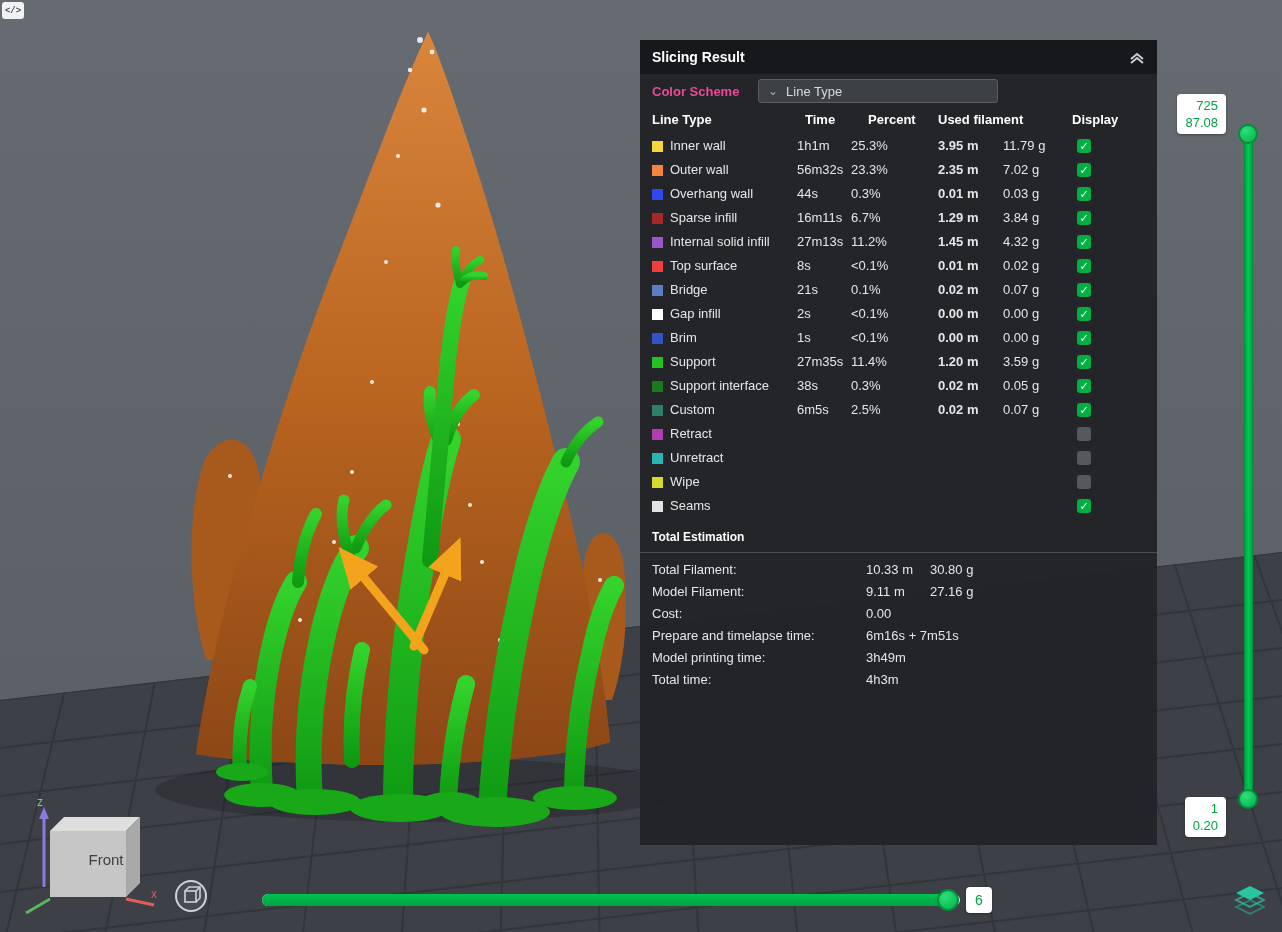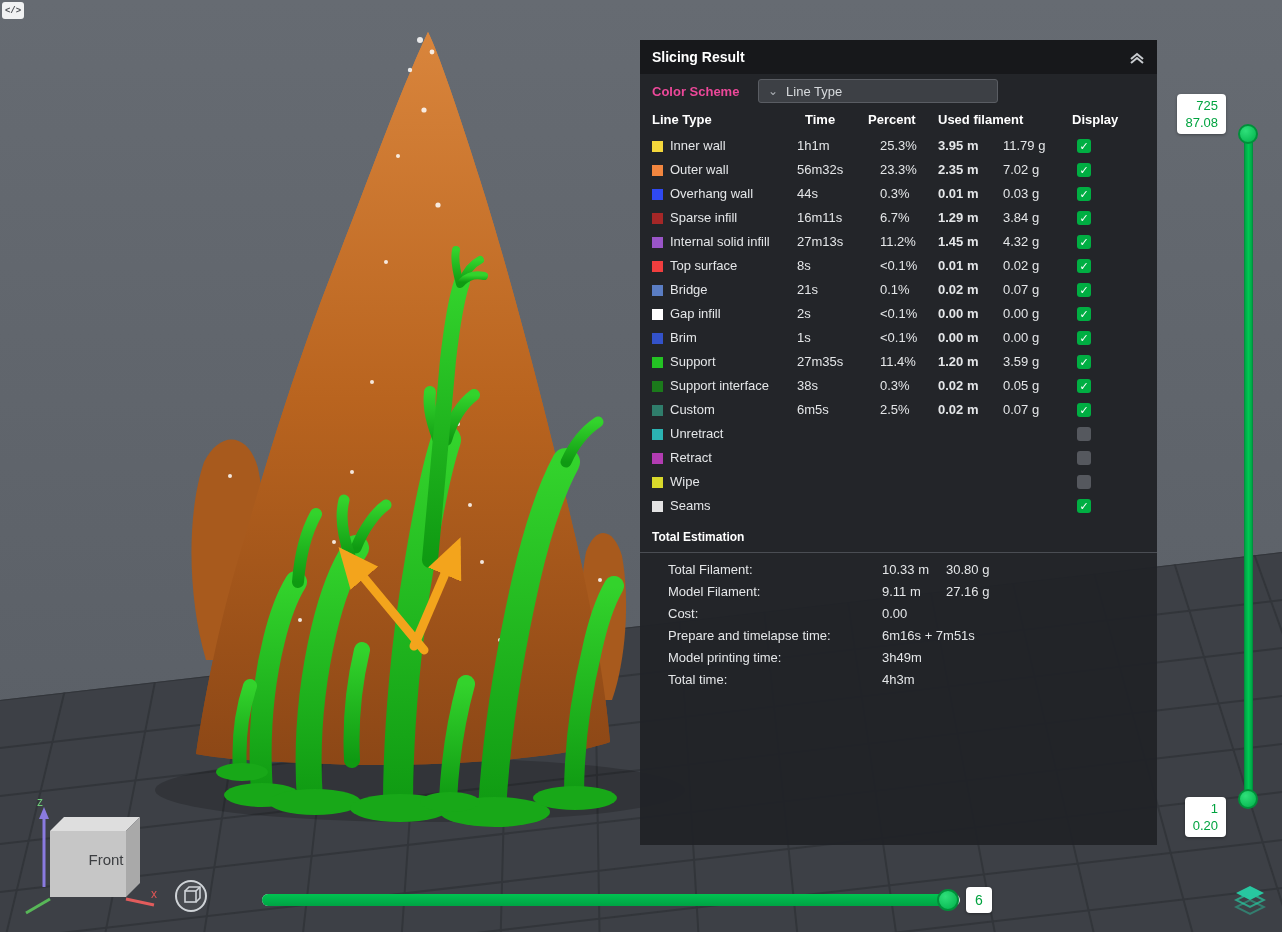--- a/index.html
+++ b/index.html
@@ -26,28 +26,28 @@
   .cs-select{position:absolute;left:118px;top:3px;width:240px;height:24px;background:#3d4045;
              border:1px solid #5a5d63;border-radius:3px;display:flex;align-items:center;
              padding:0 9px;box-sizing:border-box;color:#d7dadd;gap:8px;}
   .cs-caret{color:#a9adb2;font-size:12px;line-height:10px;}
   .lt-header{position:relative;height:26px;font-weight:bold;color:#fff;}
   .lt-header span{position:absolute;top:4px;}
   .h-lt{left:12px;} .h-time{left:165px;} .h-pct{left:228px;} .h-uf{left:298px;} .h-disp{left:432px;}
   .lt-row{position:relative;height:24px;}
   .lt-row .col{position:absolute;top:0;line-height:24px;white-space:nowrap;}
   .sw{position:absolute;left:12px;top:7px;width:11px;height:11px;}
-  .c-label{left:30px;} .c-time{left:157px;} .c-pct{left:240px;text-align:right;} .c-m{left:298px;font-weight:bold;} .c-g{left:363px;}
+  .c-label{left:30px;} .c-time{left:157px;} .c-pct{left:211px;text-align:right;} .c-m{left:298px;font-weight:bold;} .c-g{left:363px;}
   .cb{position:absolute;left:437px;top:5px;width:14px;height:14px;border-radius:3px;
       display:flex;align-items:center;justify-content:center;font-size:11px;color:#fff;}
   .cb.on{background:#00ae42;}
   .cb.off{background:#55585e;}
   .te-title{font-weight:bold;font-size:12px;color:#fff;padding:12px 12px 8px 12px;}
   .te-divider{height:1px;background:#4a4d53;margin:0;}
-  .te-rows{padding-top:6px;padding-left:16px;}
+  .te-rows{padding-top:6px;}
   .te-row{position:relative;height:22px;}
   .te-row span{position:absolute;top:0;line-height:22px;white-space:nowrap;}
   .te-label{left:12px;} .te-v1{left:226px;} .te-v2{left:290px;}
 
   
   .v-track{position:absolute;left:1244px;top:132px;width:9px;height:668px;border-radius:5px;
            background:linear-gradient(90deg,#00a546,#00c853,#00a546);
            border:1px solid #00923d;box-sizing:border-box;z-index:6;}
   .v-handle{position:absolute;width:20px;height:20px;border-radius:50%;
             background:radial-gradient(circle at 35% 30%,#2fe07a,#00b14a);
@@ -362,31 +362,31 @@
         <div class="lt-row">
           <span class="sw" style="background: rgb(47, 125, 107);"></span>
           <span class="col c-label">Custom</span>
           <span class="col c-time">6m5s</span>
           <span class="col c-pct">2.5%</span>
           <span class="col c-m">0.02 m</span>
           <span class="col c-g">0.07 g</span>
           <span class="cb on">✓</span>
         </div>
         <div class="lt-row">
-          <span class="sw" style="background: rgb(43, 179, 179);"></span>
-          <span class="col c-label">Unretract</span>
+          <span class="sw" style="background: rgb(178, 60, 178);"></span>
+          <span class="col c-label">Retract</span>
           <span class="col c-time"></span>
           <span class="col c-pct"></span>
           <span class="col c-m"></span>
           <span class="col c-g"></span>
           <span class="cb off"></span>
         </div>
         <div class="lt-row">
-          <span class="sw" style="background: rgb(178, 60, 178);"></span>
-          <span class="col c-label">Retract</span>
+          <span class="sw" style="background: rgb(43, 179, 179);"></span>
+          <span class="col c-label">Unretract</span>
           <span class="col c-time"></span>
           <span class="col c-pct"></span>
           <span class="col c-m"></span>
           <span class="col c-g"></span>
           <span class="cb off"></span>
         </div>
         <div class="lt-row">
           <span class="sw" style="background: rgb(217, 217, 43);"></span>
           <span class="col c-label">Wipe</span>
           <span class="col c-time"></span>

